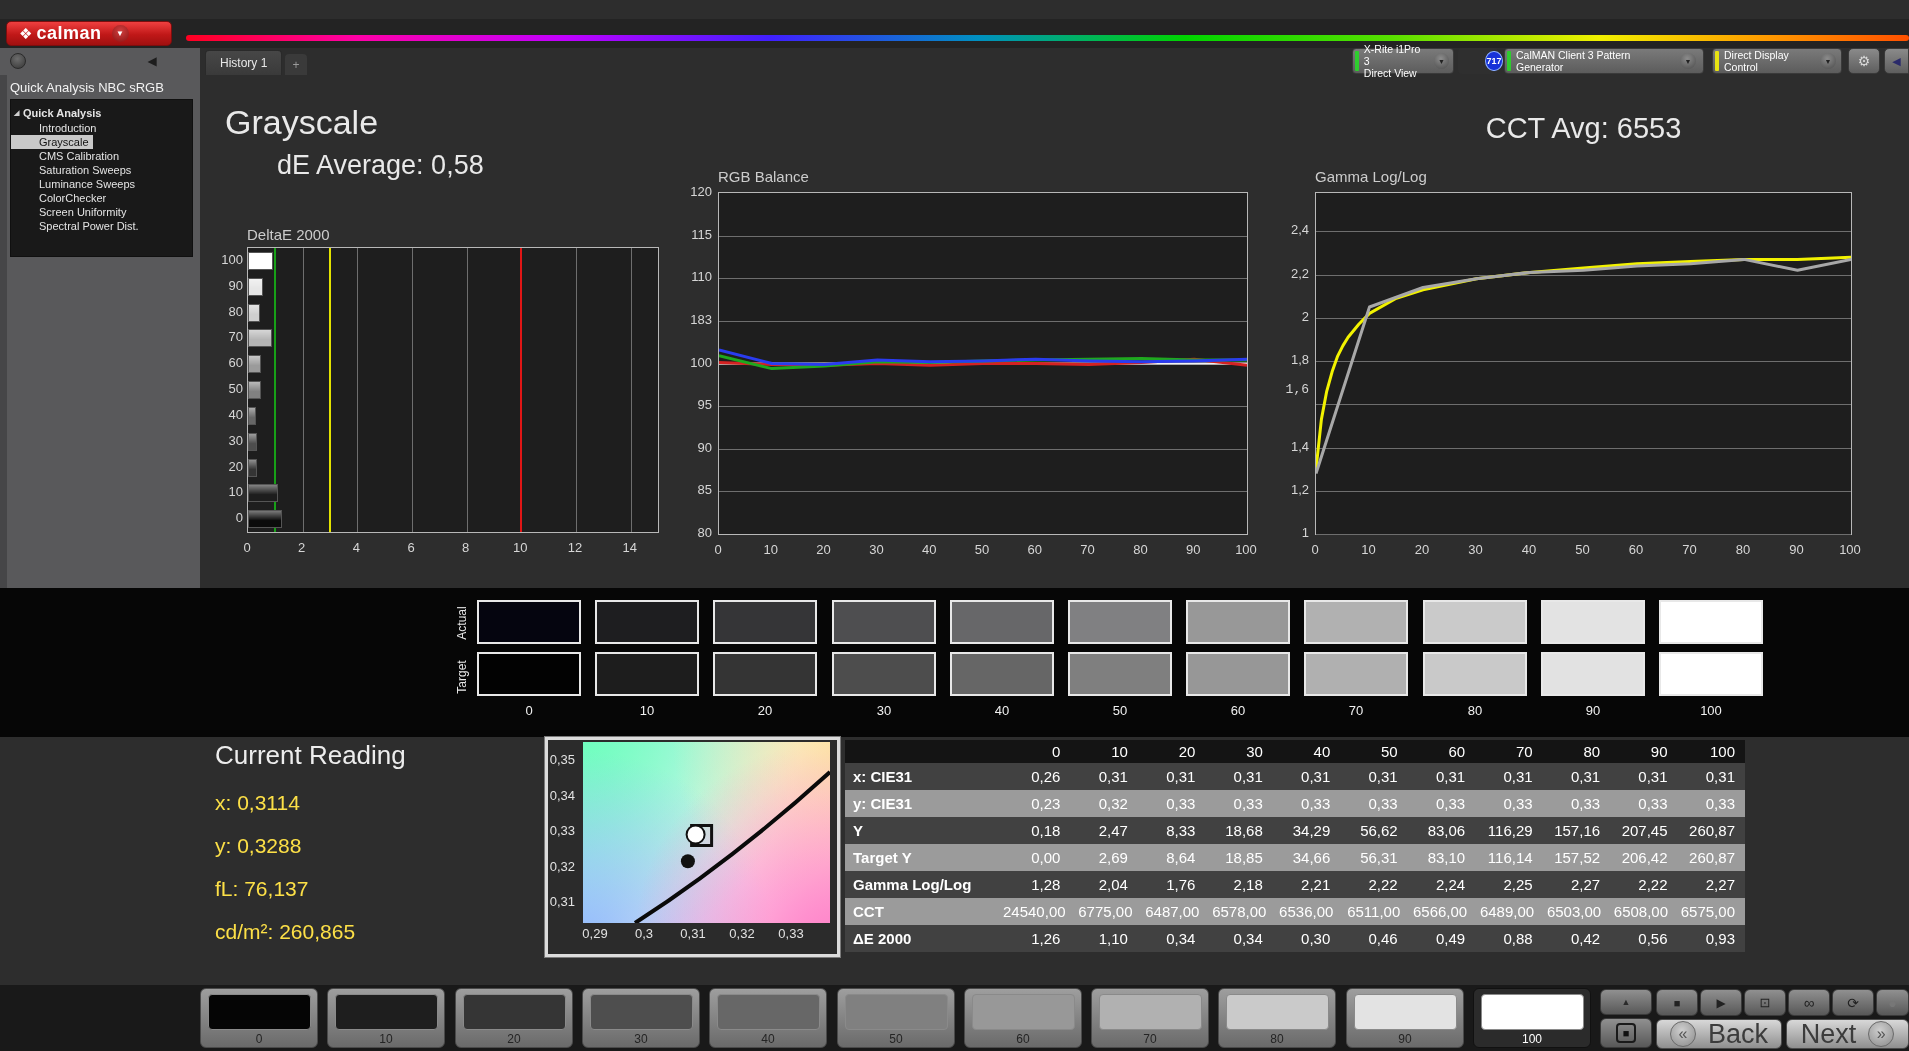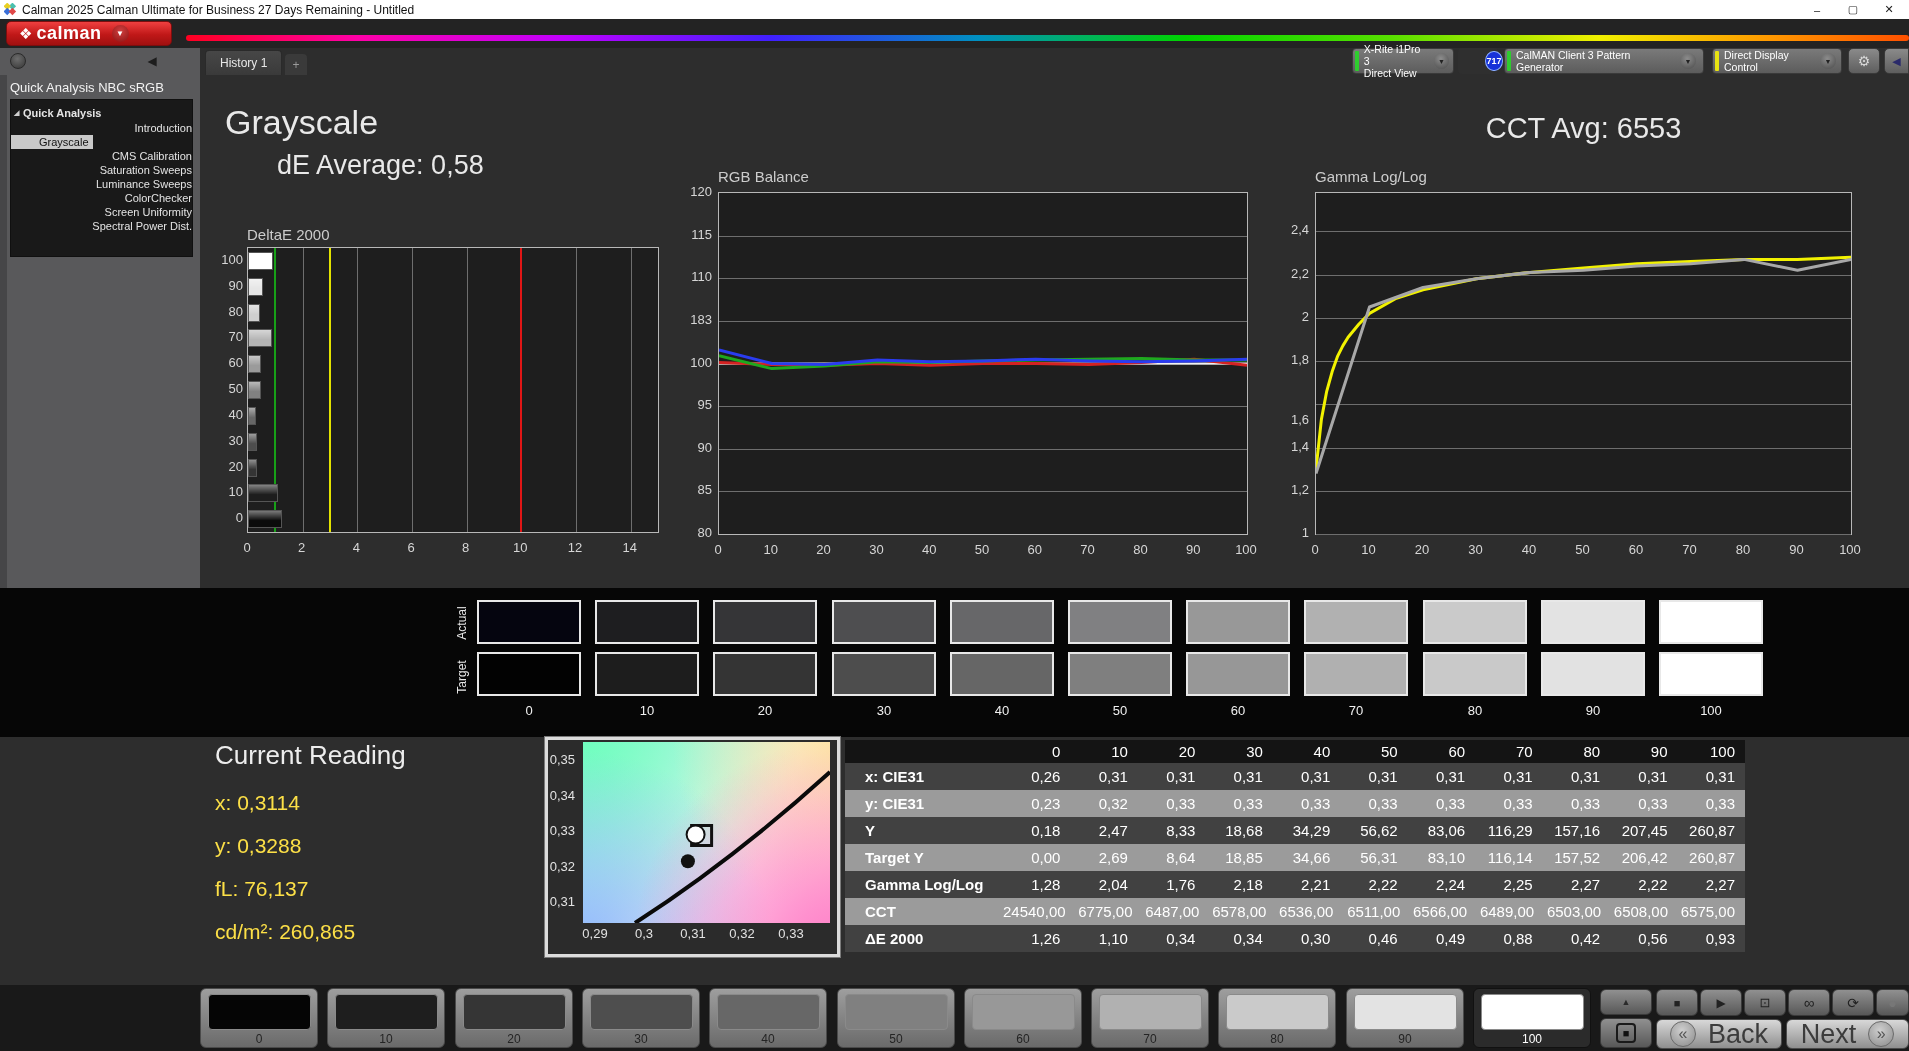--- a/index.html
+++ b/index.html
@@ -65,21 +65,21 @@
     font-size:11px; display:flex; align-items:center; justify-content:center; }
 
   
   #sidebar { left:0; top:75px; width:200px; height:513px; background:#59595b; }
   #sidebar-edge { position:absolute; left:0; top:0; width:7px; height:513px; background:#464648; }
   #sidebar-header { position:absolute; left:10px; top:5px; color:#f2f2f2; font-size:13px; }
   #tree { position:absolute; left:10px; top:24px; width:183px; height:158px; background:#191919;
     border:1px solid #101010; color:#e4e4e4; font-size:11px; padding-top:5px; }
   .tree-root { padding:2px 0 2px 12px; font-weight:bold; position:relative; }
   .tree-expander { position:absolute; left:3px; top:4px; font-size:7px; color:#cfcfcf; }
-  .tree-item { padding:1px 0 1px 28px;text-align:right; }
+  .tree-item { padding:1px 0 1px 28px; }
   .tree-item.selected { background:#c9c9c9; color:#121212; width:max-content; padding-right:4px; }
 
   
   .h-grayscale { color:#e9e9e9; font-size:34px; }
   .h-sub { color:#e9e9e9; font-size:27px; }
   .h-mid { color:#e9e9e9; font-size:29px; text-align:center; }
   .chart-title { color:#cccccc; font-size:15px; text-align:left; }
 
   
   .plot { position:absolute; background:#1e1e1e; border:1px solid #b8b8b8; }
@@ -113,21 +113,21 @@
   .cie-ylab { position:absolute; color:#e2e2e2; font-size:13px; right:262px; width:40px; text-align:right; }
   .cie-xlab { position:absolute; color:#e2e2e2; font-size:13px; top:186px; width:40px; text-align:center; }
 
   
   #meas-table { left:845px; top:740px; width:900px; }
   .trow { display:grid; grid-template-columns:158px repeat(11, 1fr); height:27px; align-items:center; }
   .trow.header { background:#141414; height:23px; }
   .trow.dark { background:#414141; }
   .trow.light { background:#9b9b9b; }
   .tcell { color:#fff; font-size:15px; text-align:right; padding-right:10px; white-space:nowrap; }
-  .tlabel { color:#fff; font-size:15px; font-weight:bold; text-align:left; padding-left:8px; white-space:nowrap;margin-left:12px; }
+  .tlabel { color:#fff; font-size:15px; font-weight:bold; text-align:left; padding-left:8px; white-space:nowrap; }
 
   
   #bottombar { left:0; top:985px; width:1909px; height:66px; background:#191919; }
   .tile { position:absolute; top:3px; width:118px; height:60px; border-radius:6px;
     background:linear-gradient(180deg,#9e9e9e,#6a6a6a); border:1px solid #4a4a4a; }
   .tile.selected { background:#2b2b2b; border:1px solid #111; }
   .tile-swatch { position:absolute; left:7px; top:5px; width:103px; height:36px; border-radius:4px;
     border:1px solid #8a8a8a; }
   .tile-label { position:absolute; left:0; top:43px; width:100%; text-align:center; font-size:12px; color:#242424; }
   .tile.selected .tile-label { color:#fff; }
@@ -137,34 +137,20 @@
     border:1px solid #4a4a4a; color:#3c3c3c; font-size:27px; display:flex; align-items:center;
     justify-content:center; gap:12px; }
   .nav-circle { width:26px; height:26px; border-radius:50%; background:radial-gradient(circle at 45% 35%,#cfcfcf,#8a8a8a);
     border:1px solid #6a6a6a; color:#555; font-size:16px; display:flex; align-items:center; justify-content:center; }
 </style>
 </head>
 <body>
 
 <div id="app">
 
-  <div class="abs" id="titlebar">
-    <svg id="title-logo" viewBox="0 0 20 20">
-      <rect x="9" y="1" width="8" height="8" transform="rotate(45 13 5)" fill="#49c0b0"></rect>
-      <rect x="1" y="1" width="8" height="8" transform="rotate(45 5 5)" fill="#e8d024"></rect>
-      <rect x="1" y="9" width="8" height="8" transform="rotate(45 5 13)" fill="#3a70d8"></rect>
-      <rect x="9" y="9" width="8" height="8" transform="rotate(45 13 13)" fill="#e04848"></rect>
-    </svg>
-    <span>Calman 2025 Calman Ultimate for Business 27 Days Remaining  - Untitled</span>
-    <div id="win-controls">
-      <div class="winbtn">–</div>
-      <div class="winbtn">▢</div>
-      <div class="winbtn">✕</div>
-    </div>
-  </div>
 
   <div class="abs" id="chrome">
     <div id="calman-btn">
       <span id="calman-glyph">❖</span>
       <span id="calman-text">calman</span>
       <span id="calman-dd">▼</span>
     </div>
     <div id="rainbow"></div>
   </div>
 
@@ -323,21 +309,21 @@
       <div class="abs axis-label" style="left:966.0px; top:542px; width:32px; text-align:center;">50</div>
       <div class="abs axis-label" style="left:1018.8px; top:542px; width:32px; text-align:center;">60</div>
       <div class="abs axis-label" style="left:1071.6px; top:542px; width:32px; text-align:center;">70</div>
       <div class="abs axis-label" style="left:1124.4px; top:542px; width:32px; text-align:center;">80</div>
       <div class="abs axis-label" style="left:1177.2px; top:542px; width:32px; text-align:center;">90</div>
       <div class="abs axis-label" style="left:1230.0px; top:542px; width:32px; text-align:center;">100</div>
       <div class="abs axis-label" style="left:1273px; top:222.3px; width:36px; text-align:right;">2,4</div>
       <div class="abs axis-label" style="left:1273px; top:265.5px; width:36px; text-align:right;">2,2</div>
       <div class="abs axis-label" style="left:1273px; top:308.8px; width:36px; text-align:right;">2</div>
       <div class="abs axis-label" style="left:1273px; top:352.0px; width:36px; text-align:right;">1,8</div>
-      <div class="abs axis-label" style="left:1273px; top:412px; width:36px; text-align:right;">1,6</div>
+      <div class="abs axis-label" style="left:1273px; top:382px; width:36px; text-align:right;font-family:Liberation Mono, monospace;">1,6</div>
       <div class="abs axis-label" style="left:1273px; top:438.5px; width:36px; text-align:right;">1,4</div>
       <div class="abs axis-label" style="left:1273px; top:481.8px; width:36px; text-align:right;">1,2</div>
       <div class="abs axis-label" style="left:1273px; top:525.0px; width:36px; text-align:right;">1</div>
       <div class="abs axis-label" style="left:1299.0px; top:542px; width:32px; text-align:center;">0</div>
       <div class="abs axis-label" style="left:1352.5px; top:542px; width:32px; text-align:center;">10</div>
       <div class="abs axis-label" style="left:1406.0px; top:542px; width:32px; text-align:center;">20</div>
       <div class="abs axis-label" style="left:1459.5px; top:542px; width:32px; text-align:center;">30</div>
       <div class="abs axis-label" style="left:1513.0px; top:542px; width:32px; text-align:center;">40</div>
       <div class="abs axis-label" style="left:1566.5px; top:542px; width:32px; text-align:center;">50</div>
       <div class="abs axis-label" style="left:1620.0px; top:542px; width:32px; text-align:center;">60</div>

